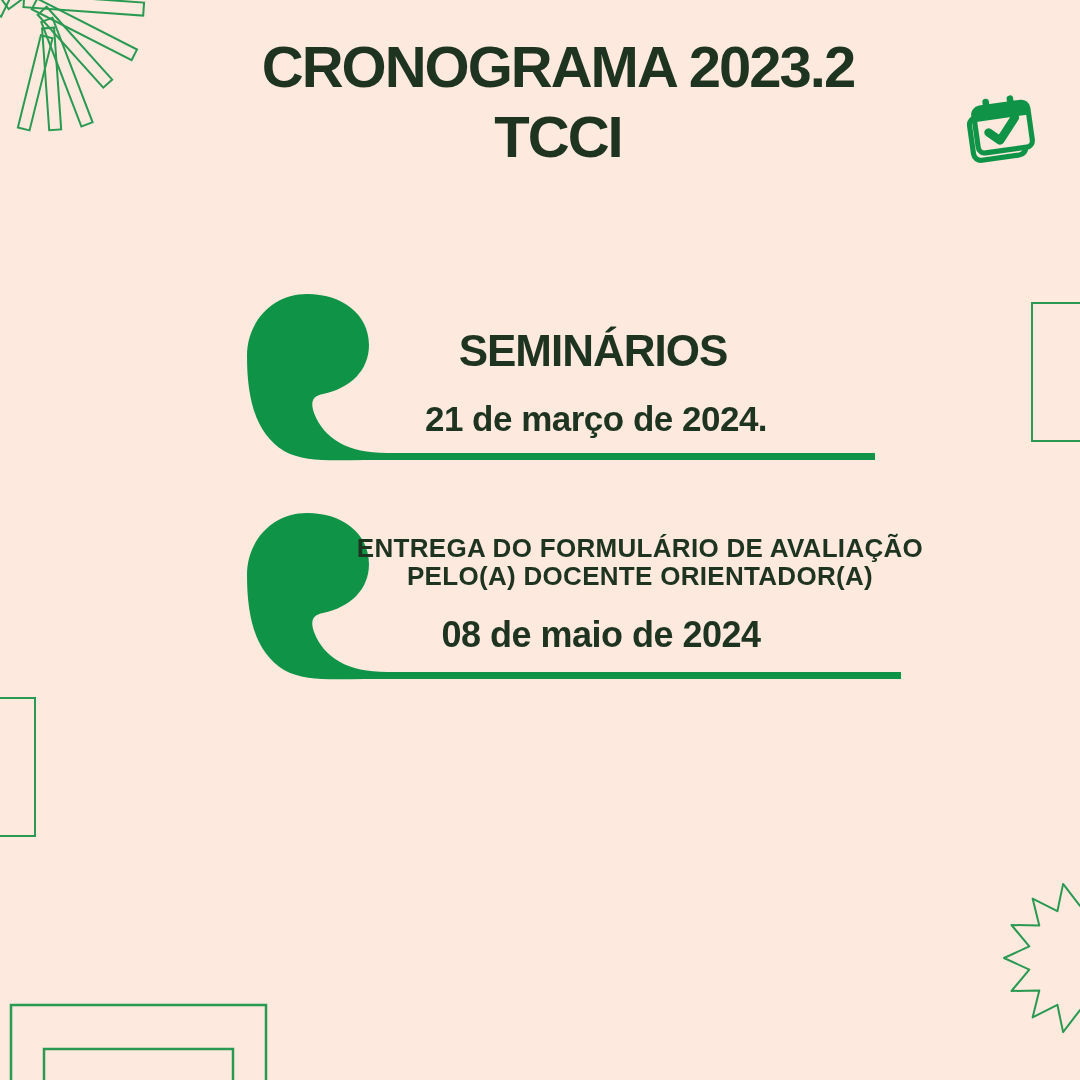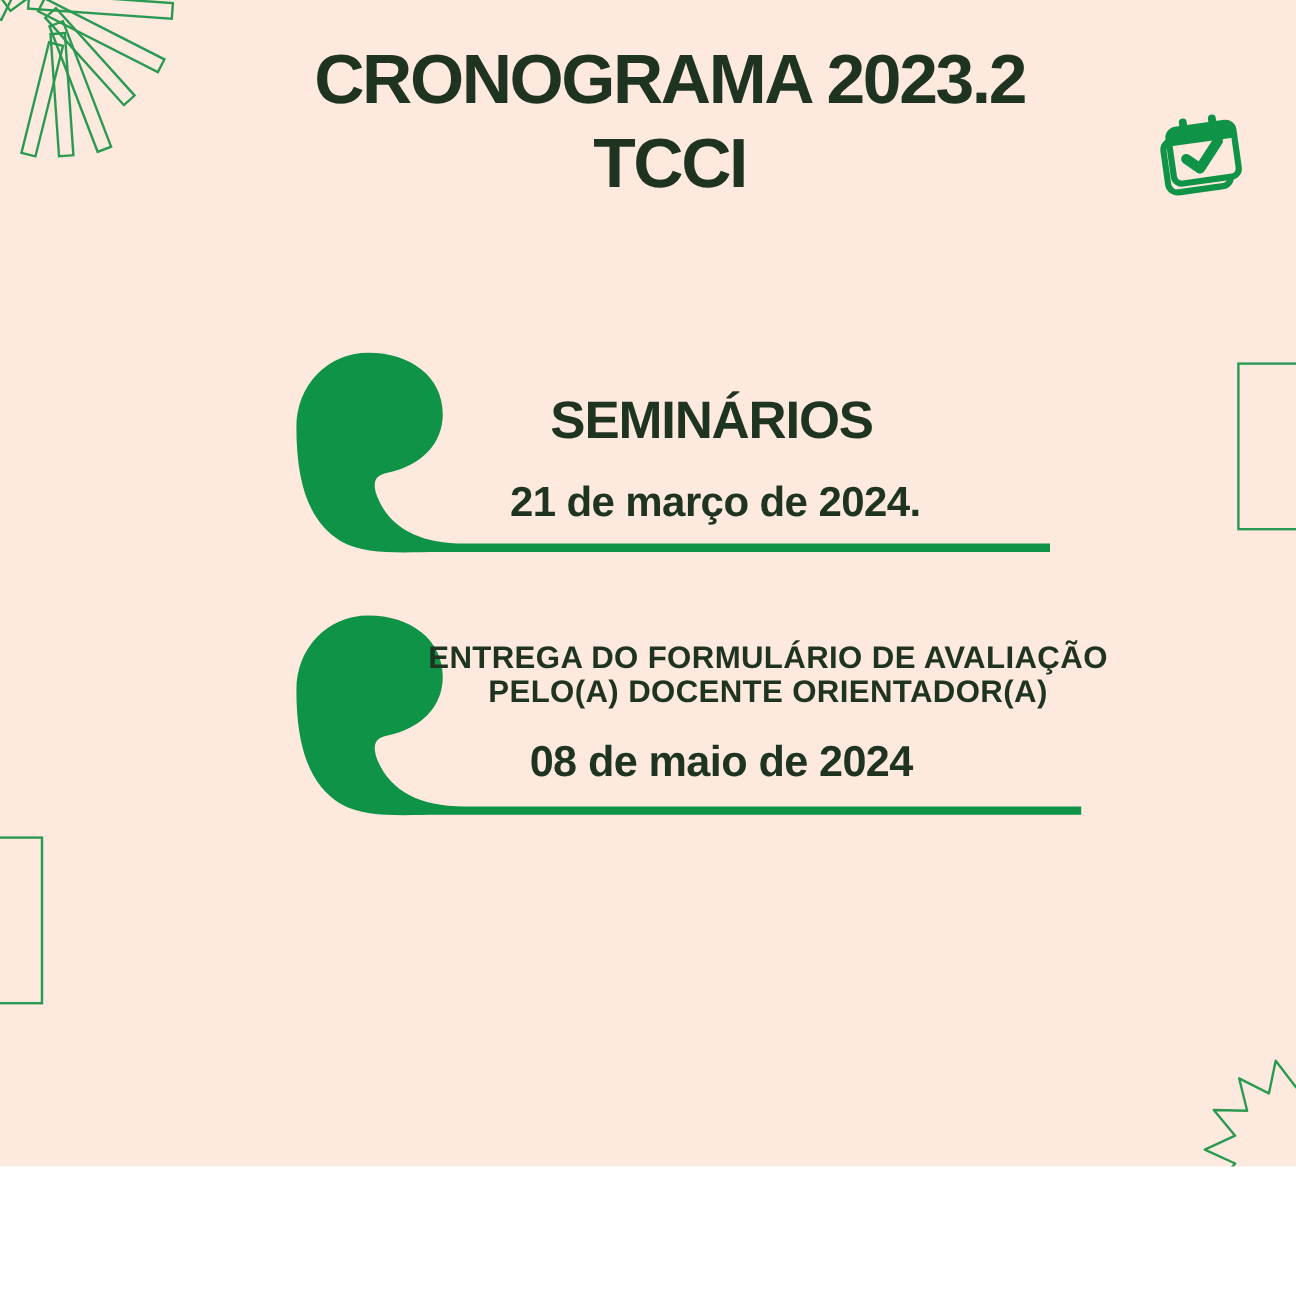--- a/index.html
+++ b/index.html
@@ -1,18 +1,18 @@
 <!DOCTYPE html>
 <html><head>
 <meta charset="utf-8">
 <style>
   html,body{margin:0;padding:0;}
   #canvas{
     position:relative;
-    width:1080px;height:972px;
+    width:1080px;height:1080px;
     background:#fde9dd;
     overflow:hidden;
     font-family:"Liberation Sans", sans-serif;
   }
   .abs{position:absolute;}
   .title{
     left:0;width:1080px;top:32px;
     text-align:center;
     font-weight:bold;
     font-size:58px;line-height:70px;

